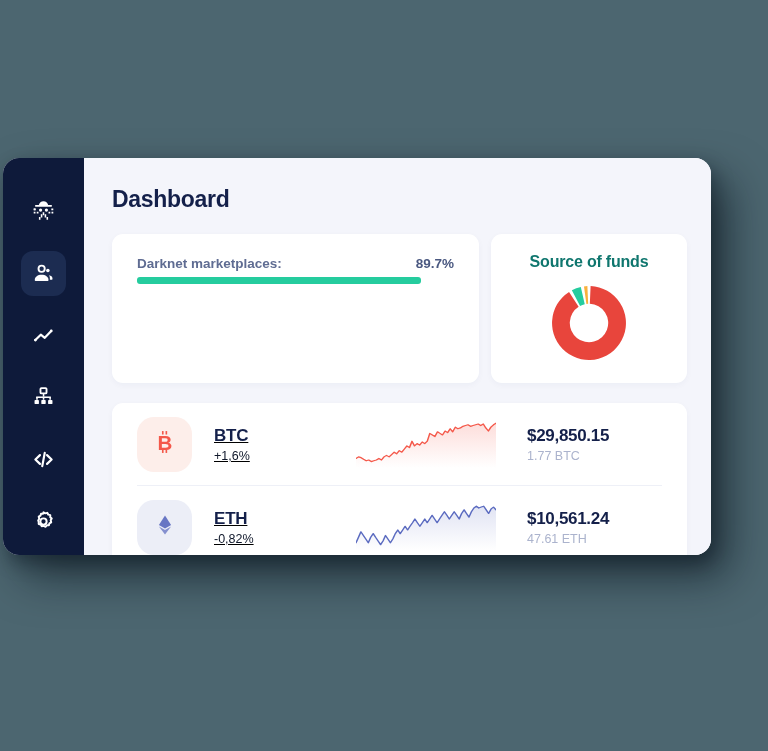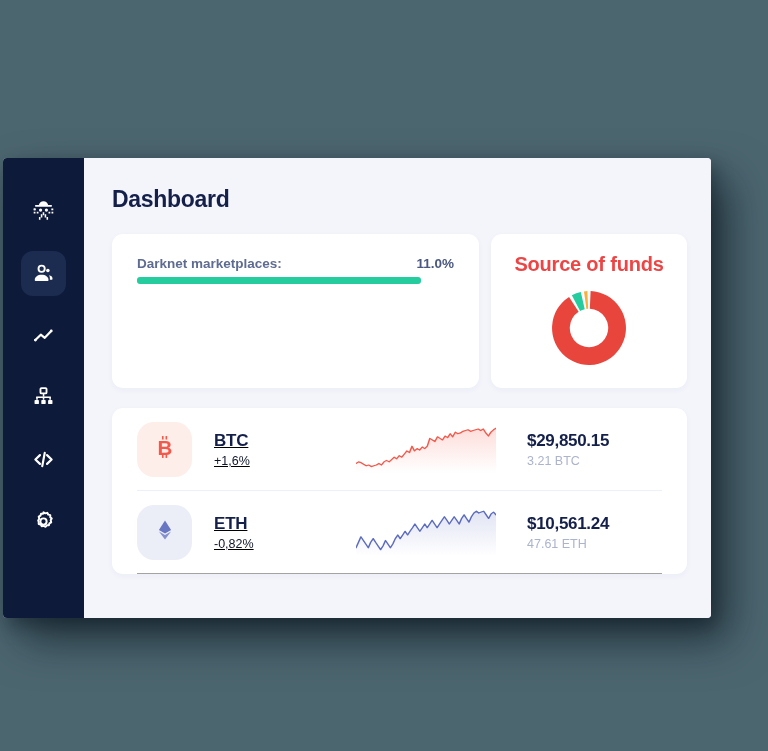--- a/index.html
+++ b/index.html
@@ -16,22 +16,22 @@
     -webkit-font-smoothing: antialiased;
     position: relative;
   }
 
   
   .app-window {
     position: absolute;
     left: 3px;
     top: 158px;
     width: 708px;
-    height: 460px;
-    border-radius: 4px;
+    height: 397px;
+    border-radius: 16px;
     overflow: hidden;
     display: flex;
     background: #f4f5fb;
     box-shadow: 18px 22px 44px rgba(4, 12, 22, 0.55),
                 4px 8px 18px rgba(4, 12, 22, 0.35);
   }
 
   
   .sidebar {
     width: 81px;
@@ -127,23 +127,23 @@
   
   .card-donut {
     width: 196px;
     flex: 0 0 196px;
     padding: 19px 10px 18px 10px;
     display: flex;
     flex-direction: column;
     align-items: center;
   }
   .donut-title {
-    font-size: 20px;
-    font-weight: bold;
-    color: #ef4444;
+    font-size: 16px;
+    font-weight: bold;
+    color: #0f766e;
     margin-bottom: 10px;
     letter-spacing: -0.2px;
   }
   .donut-wrap { width: 84px; height: 84px; }
 
   
   .card-assets {
     padding: 0 25px;
   }
 
@@ -295,21 +295,21 @@
 
     <h1 class="page-title">Dashboard</h1>
 
     <div class="top-row">
 
       <section class="card card-stats">
 
         <div class="stat">
           <div class="stat-head">
             <span class="stat-label">Darknet marketplaces:</span>
-            <span class="stat-value">11.0%</span>
+            <span class="stat-value">89.7%</span>
           </div>
           <div class="bar-track">
             <span class="bar-fill" style="width: 89.7%; background: rgb(37, 204, 158);"></span>
           </div>
         </div>
 
 
 
       </section>
 
@@ -353,21 +353,21 @@
                 <stop offset="0%" stop-color="#f4584a" stop-opacity="0.20"></stop>
                 <stop offset="100%" stop-color="#f4584a" stop-opacity="0"></stop>
               </linearGradient>
             </defs>
             <path id="sparkFillBTC" fill="url(#gradBTC)" d="M0.0 48.1 L2.5 46.1 L5.1 47.1 L7.6 49.1 L10.2 51.0 L12.7 50.0 L15.3 52.0 L17.8 51.0 L20.4 50.0 L22.9 48.1 L25.5 50.0 L28.0 46.1 L30.5 44.2 L33.1 46.1 L35.6 43.2 L38.2 40.2 L40.7 42.2 L43.3 38.3 L45.8 40.2 L48.4 36.3 L50.9 32.4 L53.5 34.4 L56.0 26.5 L58.5 32.4 L61.1 29.5 L63.6 31.4 L66.2 27.5 L68.7 29.5 L71.3 26.5 L73.8 16.7 L76.4 18.7 L78.9 20.7 L81.5 14.8 L84.0 16.7 L86.5 18.7 L89.1 13.8 L91.6 15.8 L94.2 10.9 L96.7 14.8 L99.3 8.9 L101.8 10.9 L104.4 9.9 L106.9 7.9 L109.5 6.9 L112.0 6.0 L114.5 7.9 L117.1 6.9 L119.6 6.0 L122.2 5.0 L124.7 6.9 L127.3 5.0 L129.8 9.9 L132.4 13.8 L134.9 8.9 L137.5 6.0 L140.0 4.0 L 140 60 L 0 60 Z"></path>
             <path id="sparkLineBTC" fill="none" stroke="#f4584a" stroke-width="1.5" stroke-linejoin="round" stroke-linecap="round" d="M0.0 48.1 L2.5 46.1 L5.1 47.1 L7.6 49.1 L10.2 51.0 L12.7 50.0 L15.3 52.0 L17.8 51.0 L20.4 50.0 L22.9 48.1 L25.5 50.0 L28.0 46.1 L30.5 44.2 L33.1 46.1 L35.6 43.2 L38.2 40.2 L40.7 42.2 L43.3 38.3 L45.8 40.2 L48.4 36.3 L50.9 32.4 L53.5 34.4 L56.0 26.5 L58.5 32.4 L61.1 29.5 L63.6 31.4 L66.2 27.5 L68.7 29.5 L71.3 26.5 L73.8 16.7 L76.4 18.7 L78.9 20.7 L81.5 14.8 L84.0 16.7 L86.5 18.7 L89.1 13.8 L91.6 15.8 L94.2 10.9 L96.7 14.8 L99.3 8.9 L101.8 10.9 L104.4 9.9 L106.9 7.9 L109.5 6.9 L112.0 6.0 L114.5 7.9 L117.1 6.9 L119.6 6.0 L122.2 5.0 L124.7 6.9 L127.3 5.0 L129.8 9.9 L132.4 13.8 L134.9 8.9 L137.5 6.0 L140.0 4.0"></path>
           </svg>
         </div>
         <div class="asset-amounts">
           <div class="asset-fiat">$29,850.15</div>
-          <div class="asset-qty">3.21 BTC</div>
+          <div class="asset-qty">1.77 BTC</div>
         </div>
       </div>
 
       <div class="asset-row">
         <div class="asset-icon eth">
           <span>
             <svg width="24" height="24" viewBox="0 0 24 24" aria-hidden="true">
               <path d="M12 2.4 L18.1 12.1 L12 15.6 L5.9 12.1 Z" fill="#6876c4"></path>
               <path d="M12 16.9 L18.1 13.4 L12 21.6 L5.9 13.4 Z" fill="#6876c4" opacity="0.78"></path>
             </svg>

